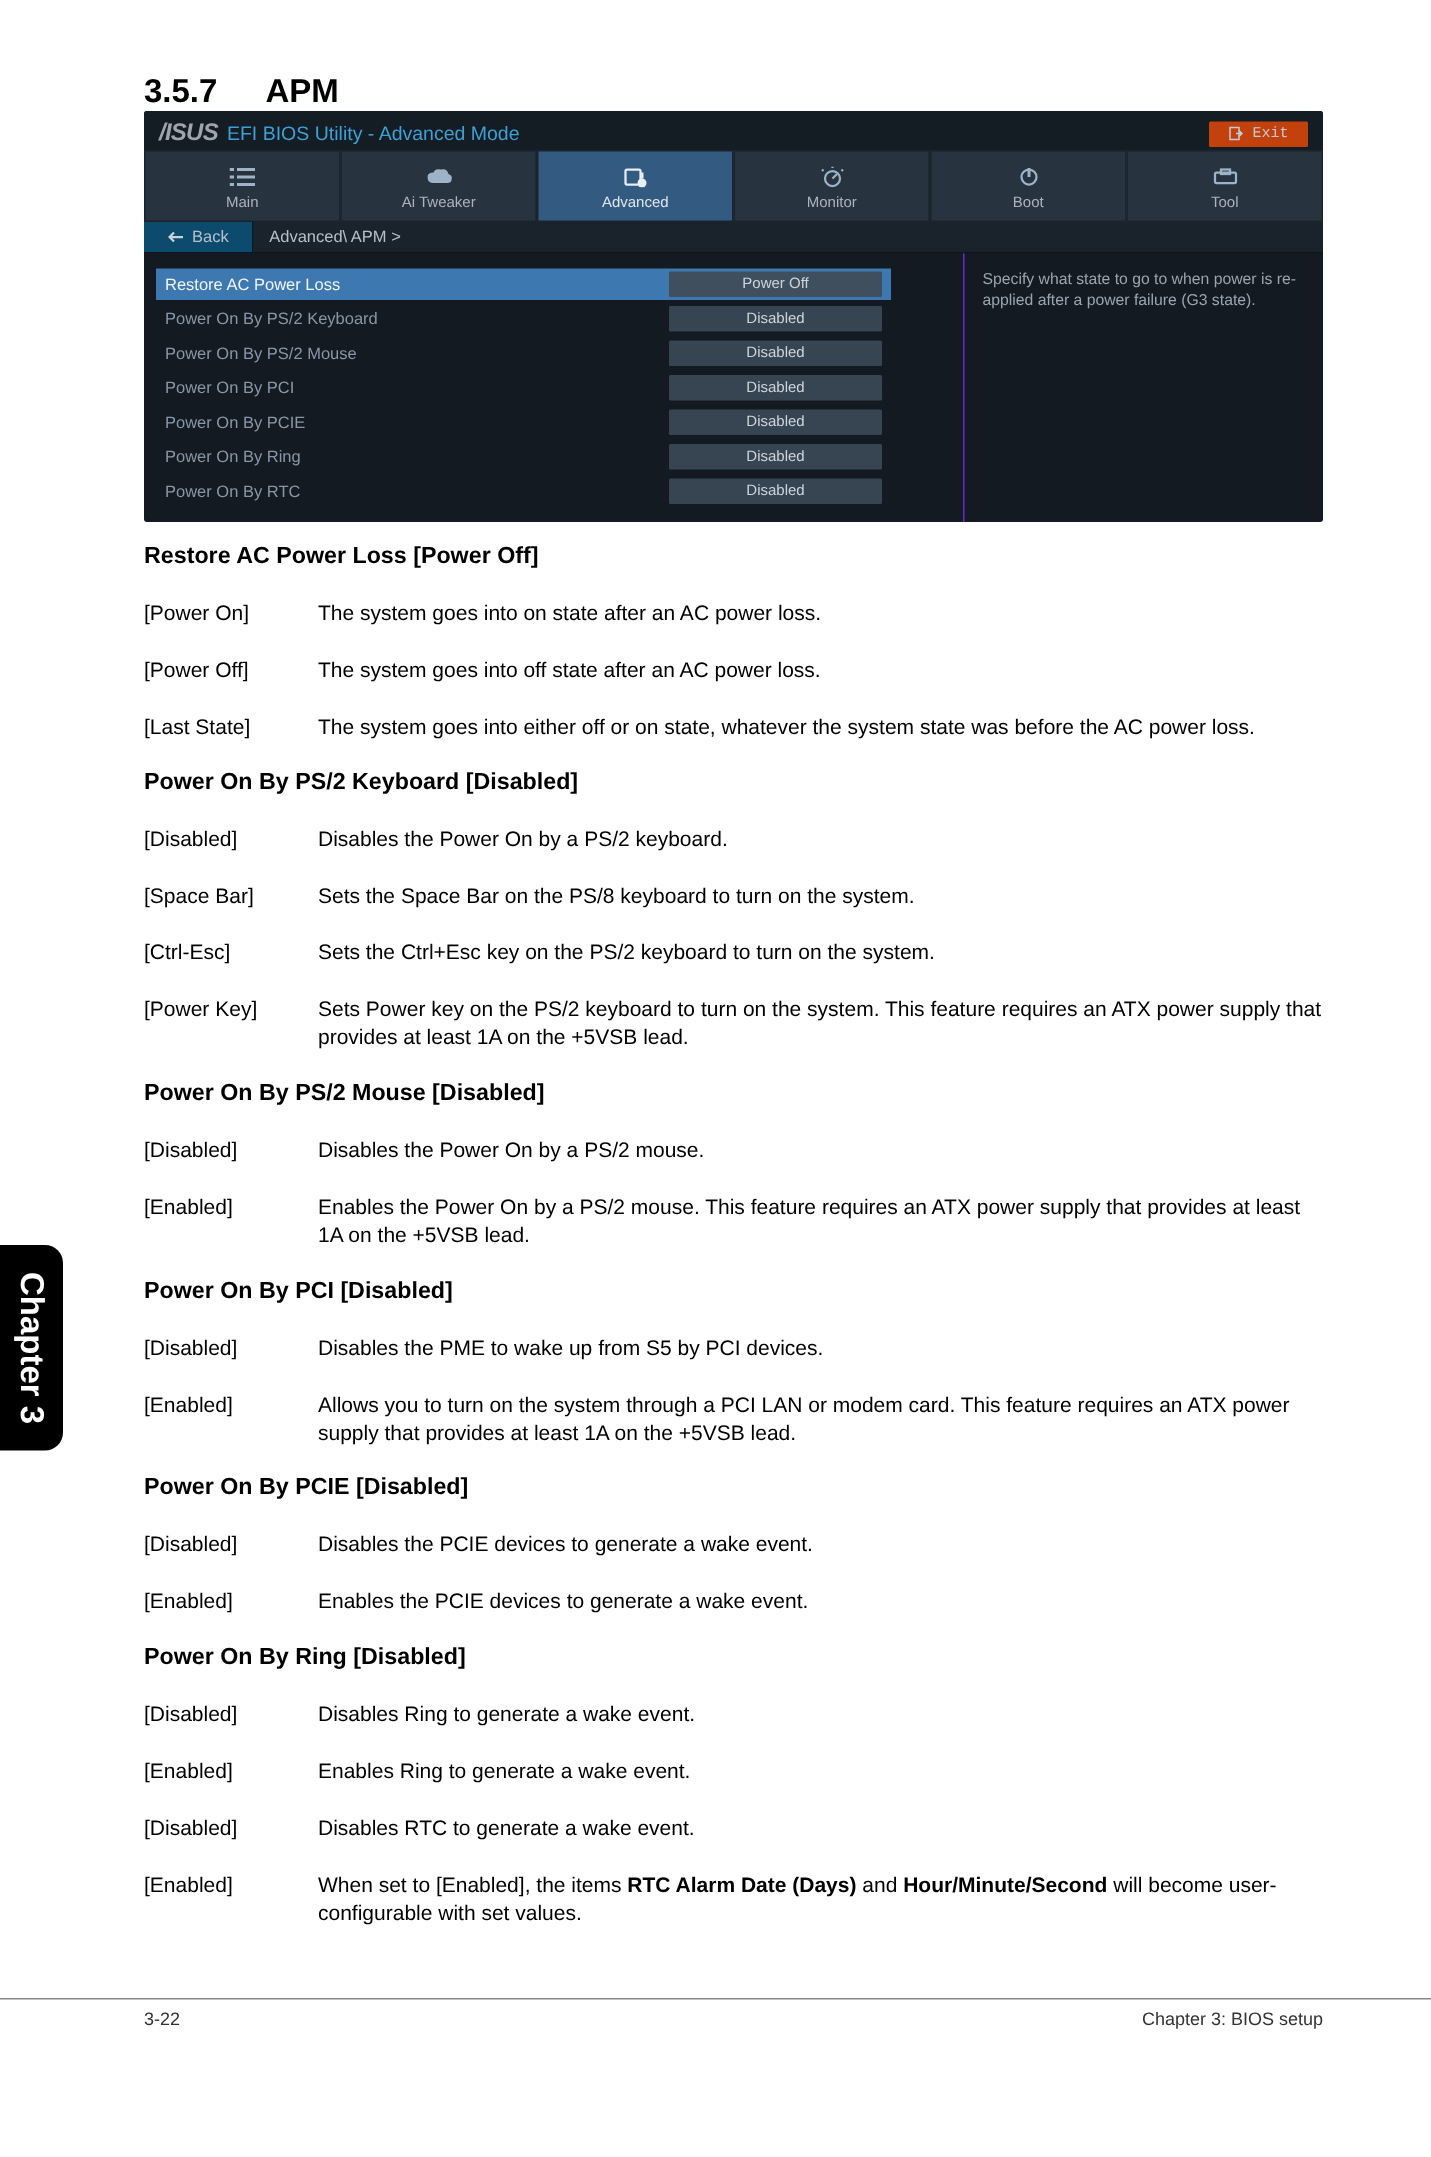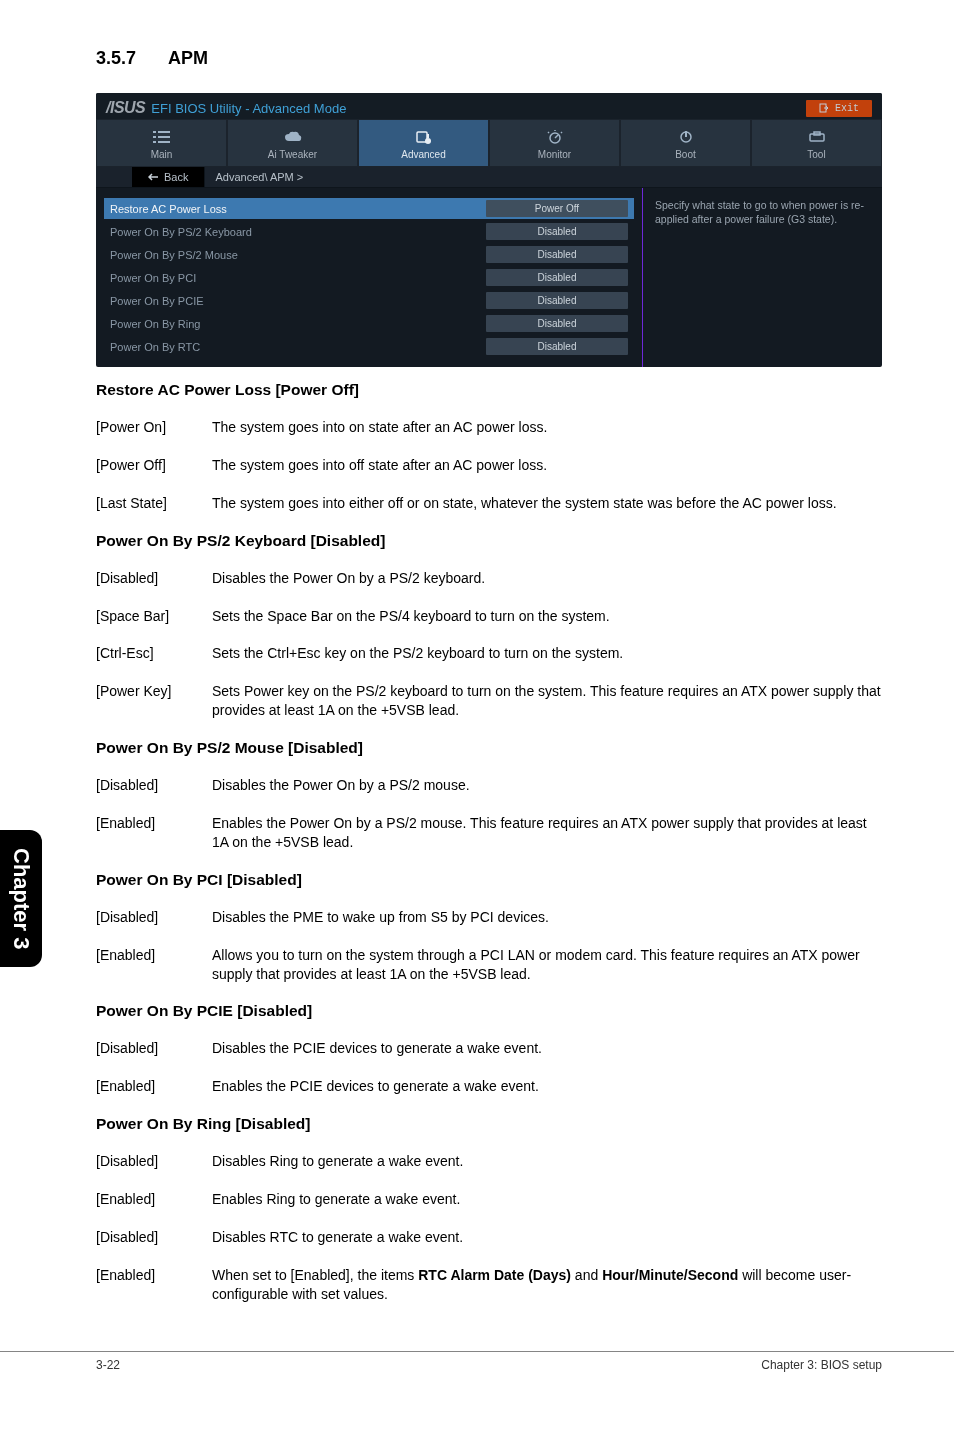--- a/index.html
+++ b/index.html
@@ -7,23 +7,23 @@
       font-family: Arial, Helvetica, sans-serif;
       background: #fff;
       color: #000;
       width: 954px;
       position: relative;
     }
     .content {
       padding: 48px 72px 24px 96px;
     }
     .section-heading {
-      font-size: 18px;
+      font-size: 22px;
       font-weight: bold;
-      margin-bottom: 24px;
+      margin-bottom: 0;
     }
     .section-heading .num { margin-right: 32px; }
     
     .bios {
       width: 100%;
       background: #131a22;
       color: #aab3bd;
       font-size: 11.5px;
       border-radius: 2px;
       overflow: hidden;
@@ -72,29 +72,28 @@
       width: 18px; height: 14px;
     }
     .bios-tab-label { font-size: 10px; }
     .bios-breadcrumb {
       display: flex; align-items: center;
       background: #1a222c;
       border-bottom: 1px solid #0e151c;
       font-size: 11px;
     }
     .bios-back {
-      background: #000000;
+      background: #0c4a6e;
       color: #b7c0c9;
       padding: 4px 16px;
       display: flex; align-items: center; gap: 6px;
       border-right: 1px solid #0e151c;
-      margin-left: 36px;
     }
     .bios-path { padding: 4px 10px; color: #b7c0c9; font-size: 11px; }
-    .bios-body { display: flex; min-height: 160px; }
+    .bios-body { display: flex; min-height: 160px; gap: 40px; }
     .bios-left { flex: 1; padding: 8px 8px; }
     .bios-right { width: 240px; padding: 10px 12px; color: #9aa5b0; font-size: 10.5px; line-height: 1.35; border-left: 1px solid #6d28d9; }
     .bios-row { display: flex; justify-content: space-between; align-items: center; padding: 2px 6px; margin: 2px 0; font-size: 11px; }
     .bios-row.sel { background: #3d79b0; color: #f2f5f8; }
     .bios-row-name { color: #8997a5; }
     .bios-row.sel .bios-row-name { color: #f2f5f8; }
     .bios-val {
       background: #374452;
       color: #cdd5dc;
       width: 142px; text-align: center;
@@ -262,21 +261,21 @@
       <span class="opt-desc">The system goes into either off or on state, whatever the system state was before the AC power loss.</span>
     </div>
 
   <div class="subhead">Power On By PS/2 Keyboard [Disabled]</div>
   <div class="opt-row">
       <span class="opt-key">[Disabled]</span>
       <span class="opt-desc">Disables the Power On by a PS/2 keyboard.</span>
     </div>
   <div class="opt-row">
       <span class="opt-key">[Space Bar]</span>
-      <span class="opt-desc">Sets the Space Bar on the PS/4 keyboard to turn on the system.</span>
+      <span class="opt-desc">Sets the Space Bar on the PS/8 keyboard to turn on the system.</span>
     </div>
   <div class="opt-row">
       <span class="opt-key">[Ctrl-Esc]</span>
       <span class="opt-desc">Sets the Ctrl+Esc key on the PS/2 keyboard to turn on the system.</span>
     </div>
   <div class="opt-row">
       <span class="opt-key">[Power Key]</span>
       <span class="opt-desc">Sets Power key on the PS/2 keyboard to turn on the system. This feature requires an ATX power supply that provides at least 1A on the +5VSB lead.</span>
     </div>
 

